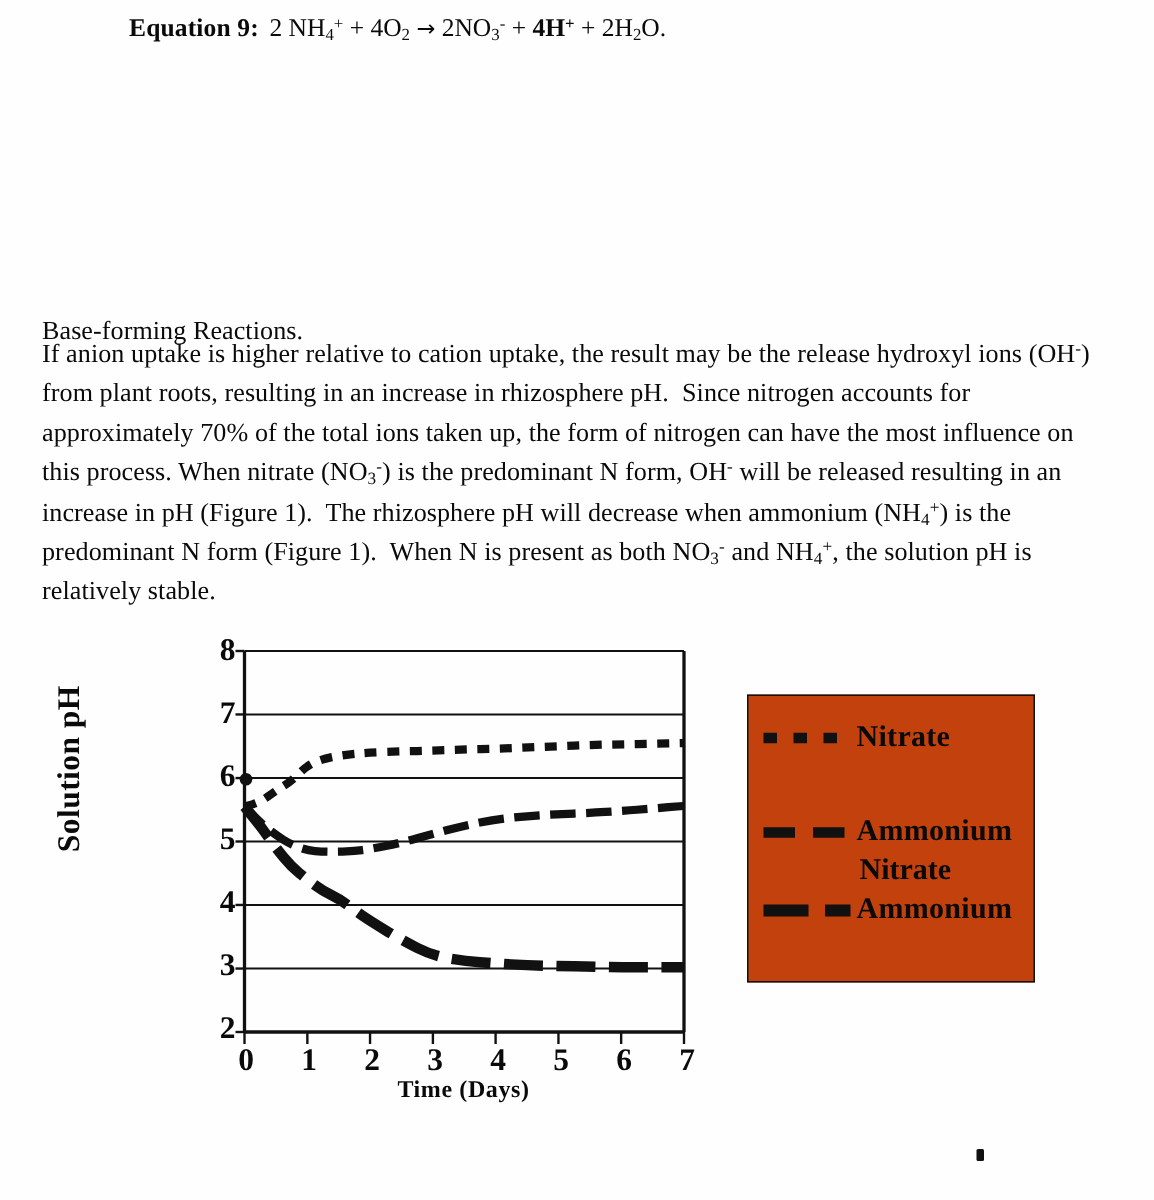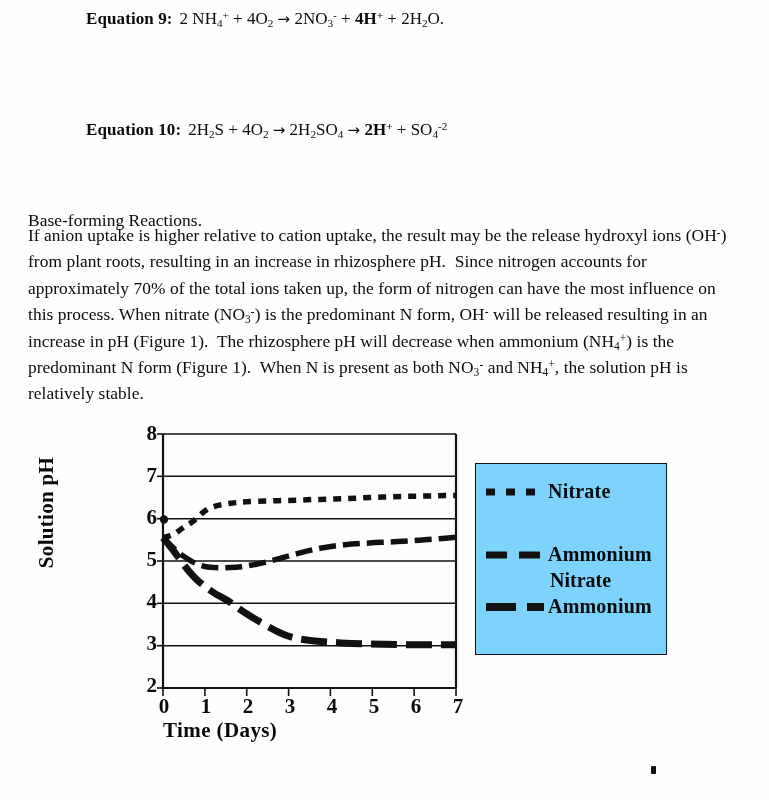--- a/index.html
+++ b/index.html
@@ -63,42 +63,42 @@
     font-family: "Liberation Serif", serif;
     font-weight: bold;
     font-size: 21px;
     letter-spacing: 0.3px;
   }
   .axis-title-x {
     position: absolute;
     left: 163px;
     top: 718px;
     width: 292px;
-    text-align: left;
-    font-weight: bold;
-    font-size: 21px;
+    text-align: center;
+    font-weight: bold;
+    font-size: 16px;
     letter-spacing: 0.4px;
   }
   .ytick-label, .xtick-label {
     position: absolute;
     font-weight: bold;
     font-size: 21px;
     text-align: center;
   }
   .ytick-label { width: 26px; text-align: right; }
   .xtick-label { width: 22px; }
 
   .legend-box {
     position: absolute;
-    left: 475px;
+    left: 498px;
     top: 463px;
     width: 190px;
     height: 190px;
     border: 1.6px solid #111;
-    background: #7dd3fc;
+    background: #c2410c;
   }
   .legend-row {
     position: absolute;
     display: flex;
     align-items: center;
     font-weight: bold;
     font-size: 20px;
     letter-spacing: 0.2px;
   }
   .legend-text { white-space: nowrap; }
@@ -128,23 +128,20 @@
 </head>
 <body>
 
 <div class="page">
 
   <div class="eq-line" style="left:86px; top:8px;">
     <span class="eq-label">Equation 9:</span><span class="eq-body">2 NH<sub>4</sub><sup>+</sup> + 4O<sub>2</sub> <span class="arrow">→</span> 2NO<sub>3</sub><sup>-</sup> + <span class="bld">4H<sup>+</sup></span> + 2H<sub>2</sub>O.</span>
   </div>
 
 
-  <div class="eq-line" style="left:86px; top:119px;">
-    <span class="eq-label">Equation 10:</span><span class="eq-body">2H<sub>2</sub>S + 4O<sub>2</sub> <span class="arrow">→</span> 2H<sub>2</sub>SO<sub>4</sub> <span class="arrow">→</span> <span class="bld">2H<sup>+</sup></span> + SO<sub>4</sub><sup>-2</sup></span>
-  </div>
 
   <div class="para hdr-underline" style="left:28px; top:207px;">Base-forming Reactions.</div>
 
   <div class="para" style="left:28px; top:222px; width:714px;">
     If anion uptake is higher relative to cation uptake, the result may be the release hydroxyl ions (OH<sup>-</sup>) from plant roots, resulting in an increase in rhizosphere pH.&nbsp; Since nitrogen accounts for approximately 70% of the total ions taken up, the form of nitrogen can have the most influence on this process. When nitrate (NO<sub>3</sub><sup>-</sup>) is the predominant N form, OH<sup>-</sup> will be released resulting in an increase in pH (Figure 1).&nbsp; The rhizosphere pH will decrease when ammonium (NH<sub>4</sub><sup>+</sup>) is the predominant N form (Figure 1).&nbsp; When N is present as both NO<sub>3</sub><sup>-</sup> and NH<sub>4</sub><sup>+</sup>, the solution pH is relatively stable.
   </div>
 
   <div>
 
     <div class="axis-title-y">Solution pH</div>

